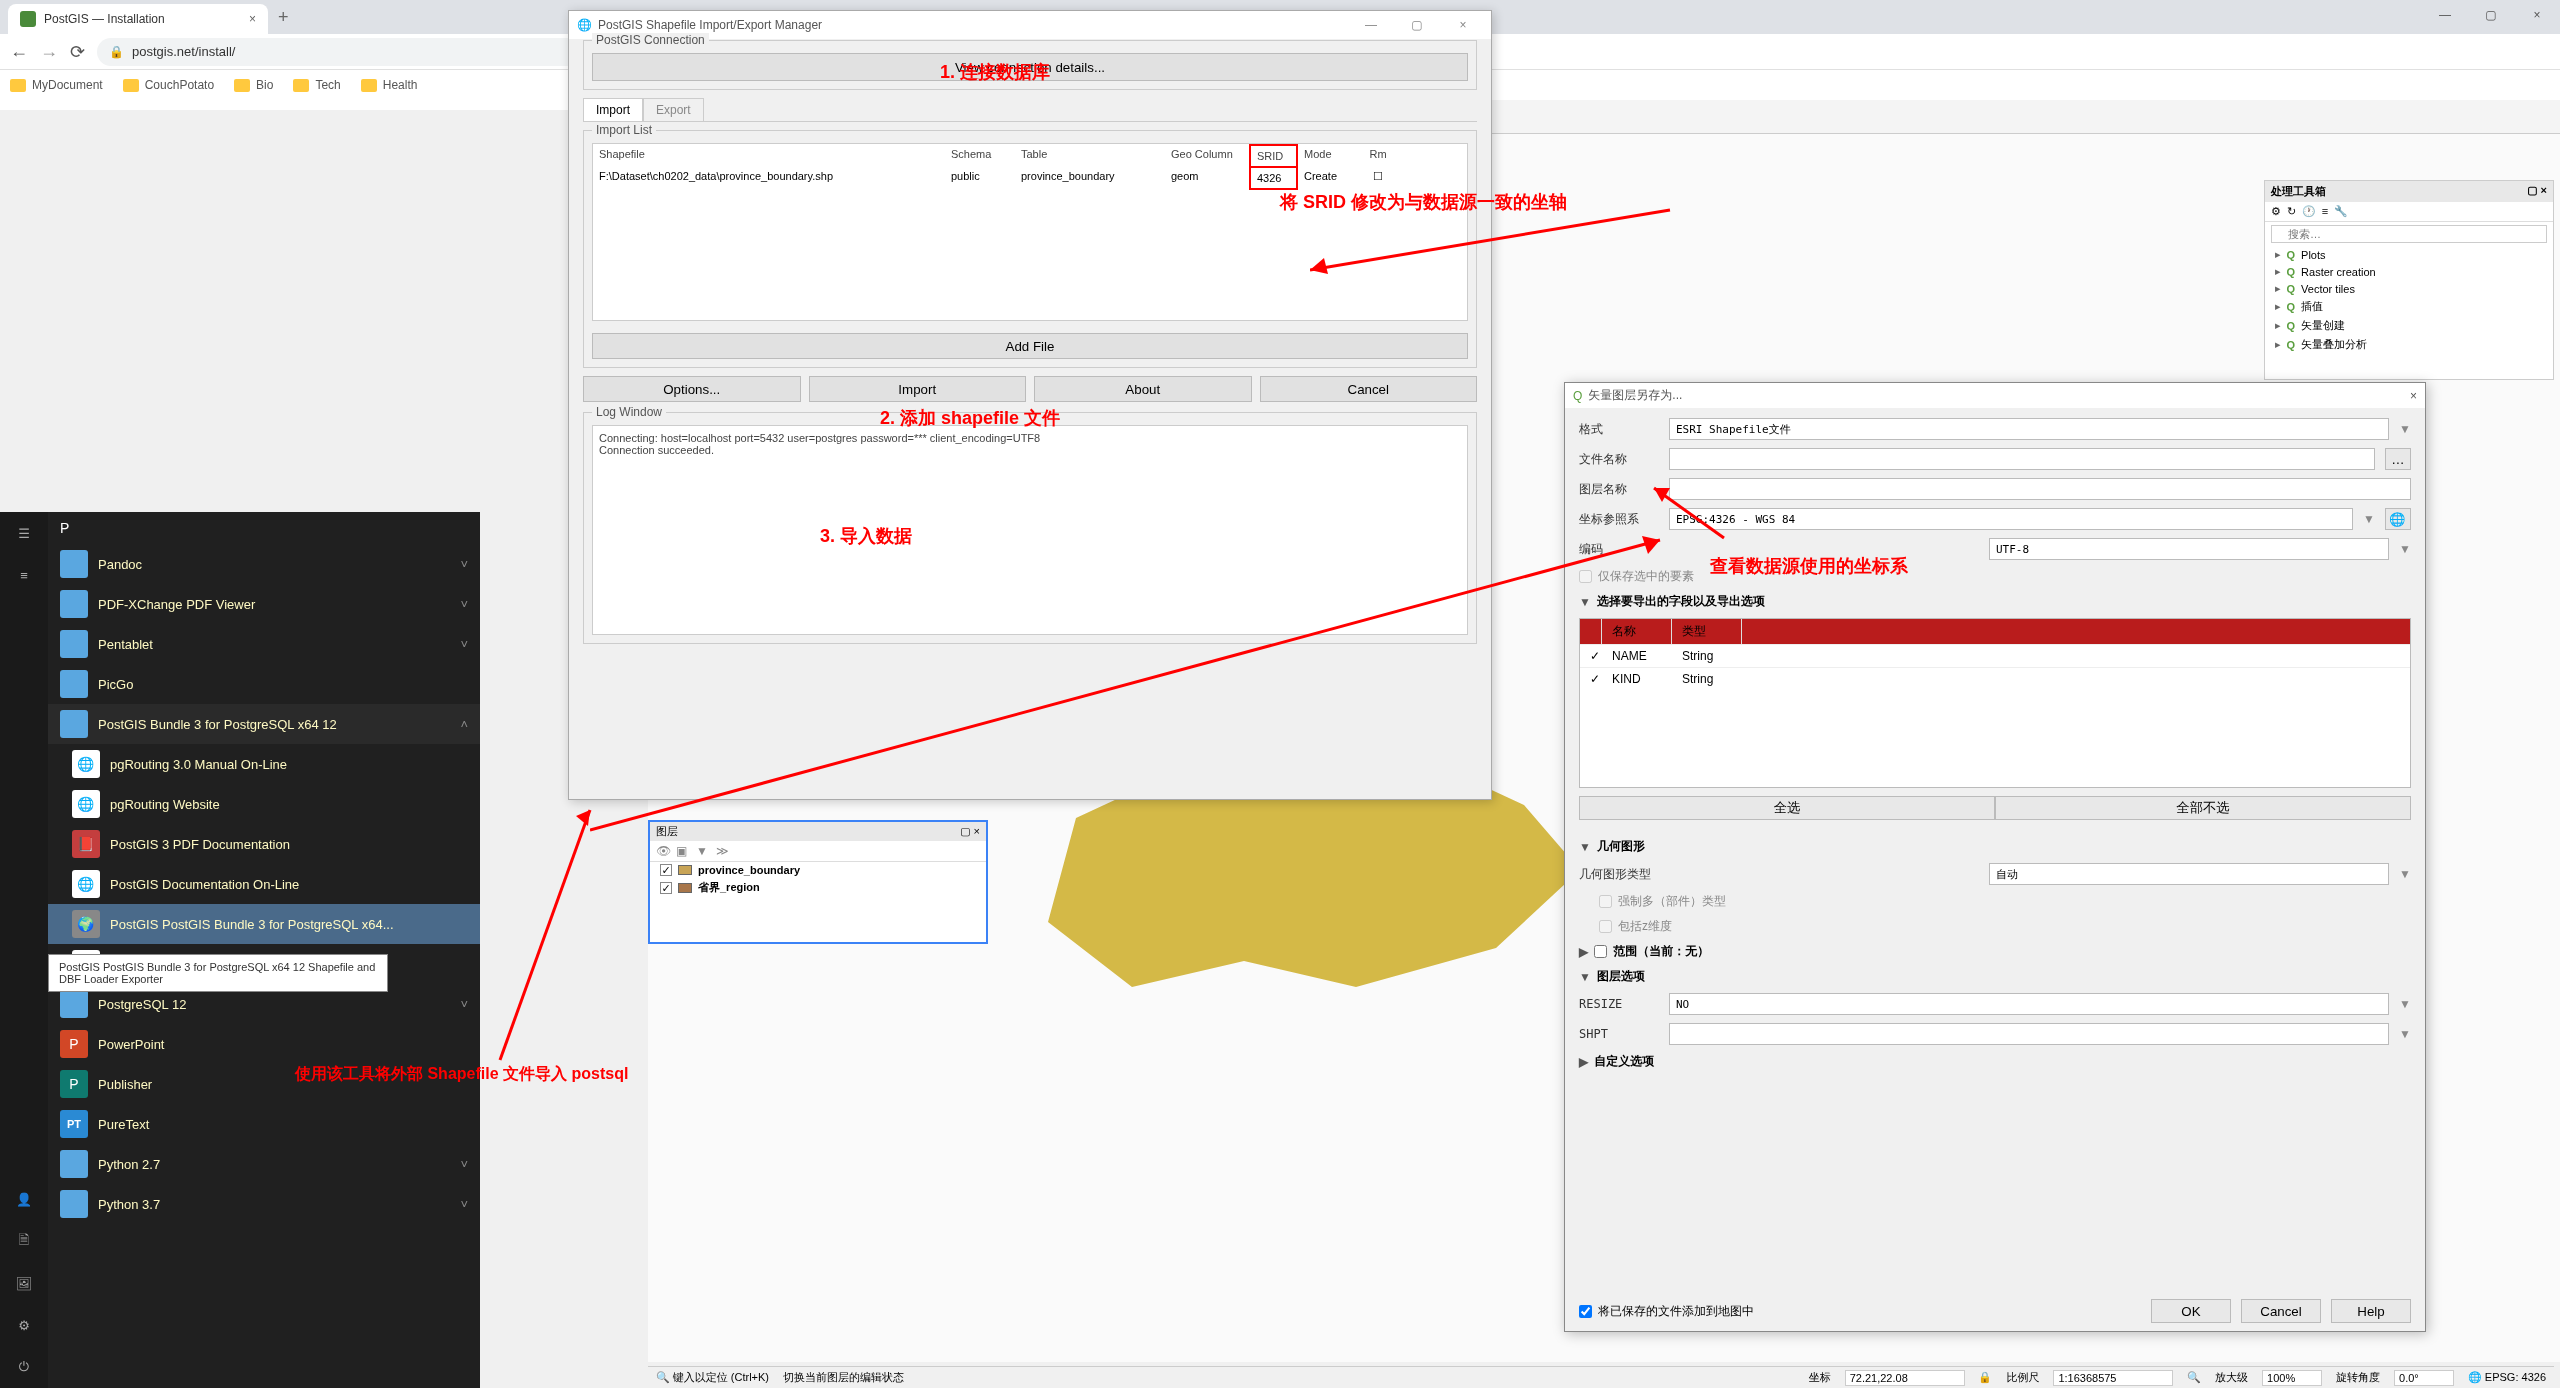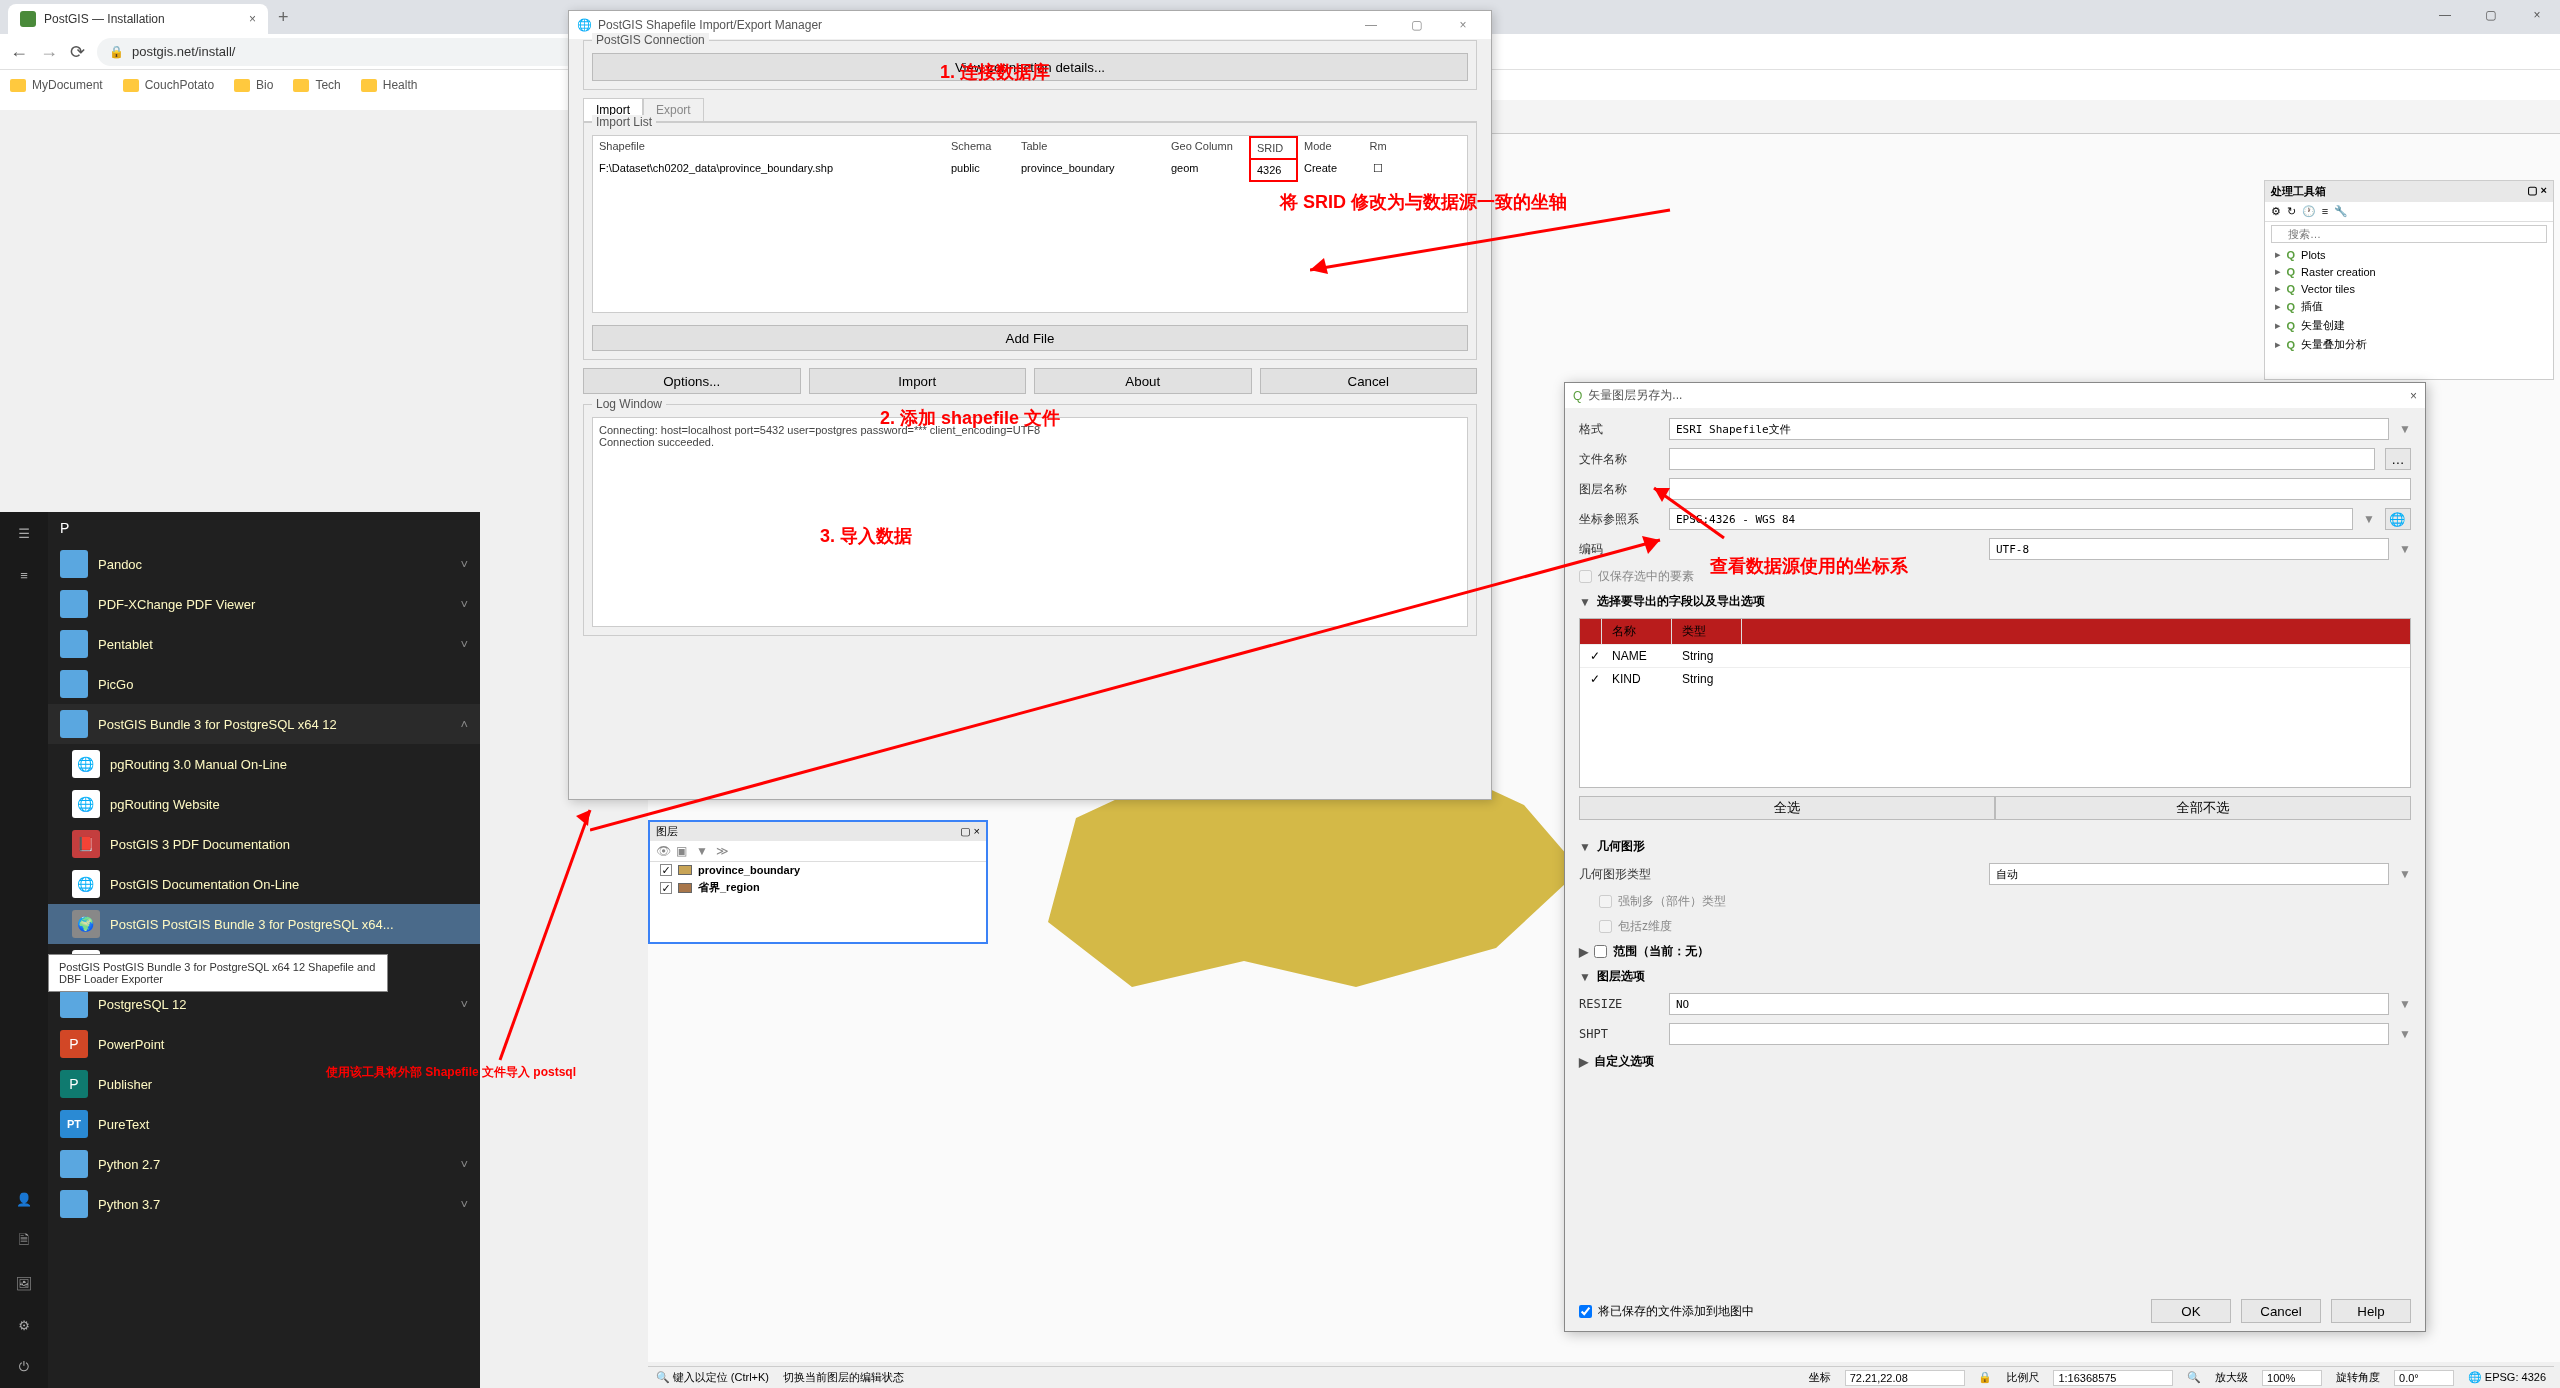--- a/index.html
+++ b/index.html
@@ -307,21 +307,21 @@
     <div class="fieldset">
       <span class="legend">PostGIS Connection</span>
       <div class="fieldset-inner">
         <button class="conn-btn">View connection details...</button>
       </div>
     </div>
     <div class="tabs-row">
       <div class="tabbtn">Import</div>
       <div class="tabbtn inactive">Export</div>
     </div>
-    <div class="fieldset" style="">
+    <div class="fieldset" style="margin-top:8px">
       <span class="legend">Import List</span>
       <div class="fieldset-inner">
         <div class="import-list">
           <div class="il-head">
             <div class="c-shp">Shapefile</div>
             <div class="c-sch">Schema</div>
             <div class="c-tbl">Table</div>
             <div class="c-geo">Geo Column</div>
             <div class="c-srid">SRID</div>
             <div class="c-mode">Mode</div>
@@ -558,21 +558,21 @@
   <span>旋转角度</span>
   <input style="width: 60px;" value="0.0°">
   <span>🌐 <span>EPSG: 4326</span></span>
 </div>
 
 <div class="anno" style="top:60px; left:940px">1.  连接数据库</div>
 <div class="anno" style="top:190px; left:1280px">将 SRID 修改为与数据源一致的坐轴</div>
 <div class="anno" style="top:406px; left:880px">2.  添加 shapefile 文件</div>
 <div class="anno" style="top:524px; left:820px">3.  导入数据</div>
 <div class="anno" style="top:554px; left:1710px">查看数据源使用的坐标系</div>
-<div class="anno" style="top:1064px; left:326px;font-size:12px">使用该工具将外部 Shapefile 文件导入 postsql</div>
+<div class="anno" style="top:1064px; left:295px;font-size:16px">使用该工具将外部 Shapefile 文件导入 postsql</div>
 
 <svg class="arrow-svg" style="top:200px;left:1310px" width="380" height="90">
     <line x1="0" y1="70" x2="360" y2="10" stroke="red" stroke-width="3"></line>
     <polygon points="0,70 14,58 18,74" fill="red"></polygon>
   </svg>
 <svg class="arrow-svg" style="top:530px;left:590px" width="1100" height="400">
     <line x1="0" y1="300" x2="1070" y2="10" stroke="red" stroke-width="3"></line>
     <polygon points="1070,10 1052,6 1058,24" fill="red"></polygon>
   </svg>
 <svg class="arrow-svg" style="top:800px;left:490px" width="120" height="270">

